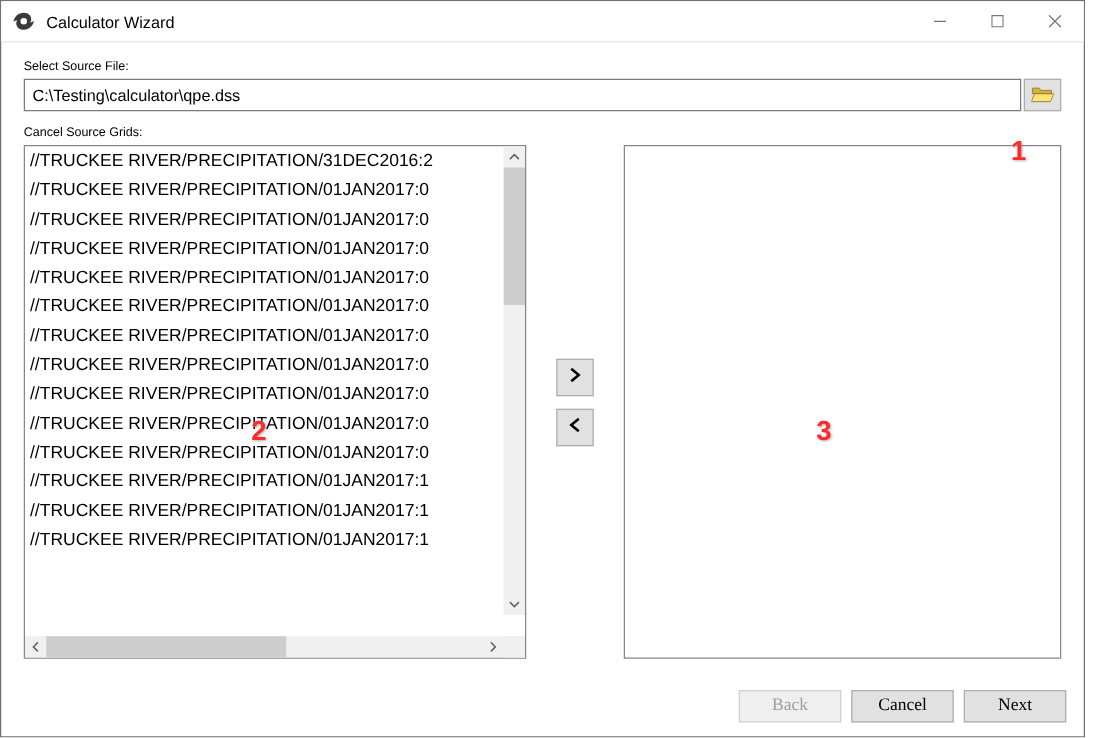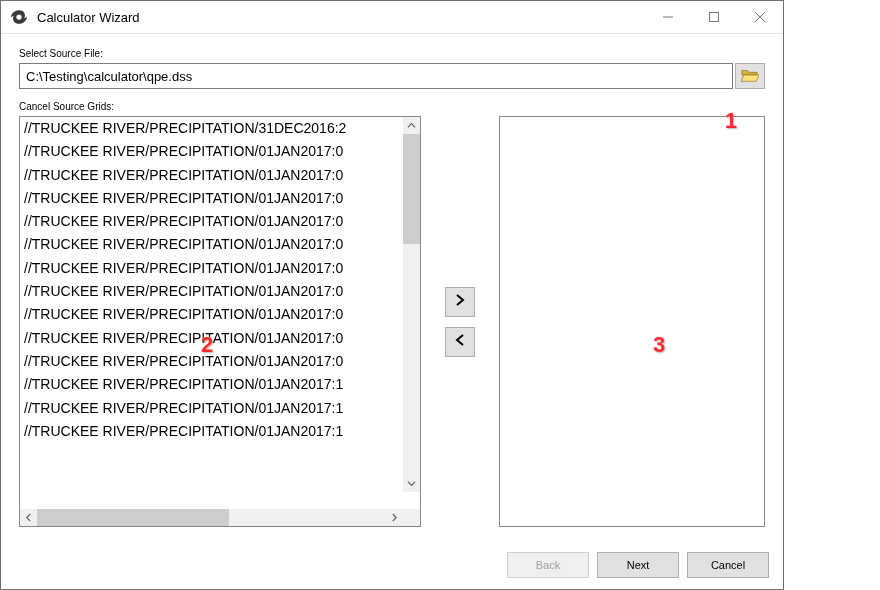--- a/index.html
+++ b/index.html
@@ -1,16 +1,16 @@
 <!DOCTYPE html>
 <html><head>
 <meta charset="utf-8">
 <style>
   html,body{margin:0;padding:0;font-family:"Segoe UI",Tahoma,sans-serif;font-size:13px;color:#000;background:#fff}
-  .window{width:784px;height:590px;box-sizing:border-box;border:1px solid #707070;background:#fff;position:relative;display:flex;flex-direction:column}
+  .window{width:868px;height:590px;box-sizing:border-box;border:1px solid #707070;background:#fff;position:relative;display:flex;flex-direction:column}
   
   .titlebar{height:32px;display:flex;align-items:center;background:#fff;border-bottom:1px solid #e5e5e5}
   .titlebar .app-icon{width:20px;height:20px;margin:0 8px 0 8px;display:flex;align-items:center;justify-content:center}
   .titlebar .title{flex:0 0 auto;font-size:13px;color:#000}
   .titlebar .spacer{flex:1}
   .winbtn{width:46px;height:32px;display:flex;align-items:center;justify-content:center;color:#777}
   .winbtn svg{display:block}
   
   .content{flex:1;padding:14px 18px 14px 18px;display:flex;flex-direction:column;position:relative}
   .lbl{font-size:10px;margin-bottom:4px}
@@ -30,21 +30,21 @@
   .vscroll .thumb{position:absolute;left:0;right:0;top:0;height:110px;background:#cdcdcd}
   .hscroll{height:17px;background:#f0f0f0;display:flex}
   .hscroll .arrow{width:17px;display:flex;align-items:center;justify-content:center;color:#606060}
   .hscroll .track{flex:1;position:relative}
   .hscroll .thumb{position:absolute;top:0;bottom:0;left:0;width:55%;background:#cdcdcd}
   .hscroll .corner{width:17px;background:#f0f0f0}
   .transfer{display:flex;flex-direction:column;justify-content:center;gap:10px}
   .tbtn{width:28px;height:28px;border:1px solid #adadad;background:#e1e1e1;display:flex;align-items:center;justify-content:center;cursor:pointer}
   
   .footer{height:48px;display:flex;align-items:center;justify-content:flex-end;gap:8px;padding:0 14px}
-  .btn{min-width:82px;height:26px;border:1px solid #adadad;background:#e1e1e1;font-size:11px;font-family:Liberation Sans, sans-serif;cursor:pointer}
+  .btn{min-width:82px;height:26px;border:1px solid #adadad;background:#e1e1e1;font-size:14px;font-family:Liberation Serif, serif;cursor:pointer}
   .btn[disabled]{color:#9e9e9e;background:#efefef;border-color:#d0d0d0;cursor:default}
   
   .callout{position:absolute;font-family:Arial,sans-serif;font-weight:bold;font-size:22px;color:#ff2a2a;text-shadow:1px 1px 2px rgba(0,0,0,.3),0 0 2px #fff;pointer-events:none;z-index:20}
   .hurr path{fill:#3a3a3a}
 </style>
 </head>
 <body>
 
 <div class="window">
 
@@ -167,17 +167,17 @@
     </div>
 
     <span class="callout" style="top:74px;right:46px">1</span>
     <span class="callout" style="top:298px;left:200px">2</span>
     <span class="callout" style="top:298px;left:652px">3</span>
 
   </div>
 
   <div class="footer">
     <button class="btn" disabled="">Back</button>
+    <button class="btn">Cancel</button>
     <button class="btn">Next</button>
-    <button class="btn">Cancel</button>
   </div>
 
 </div>
 
 </body></html>

